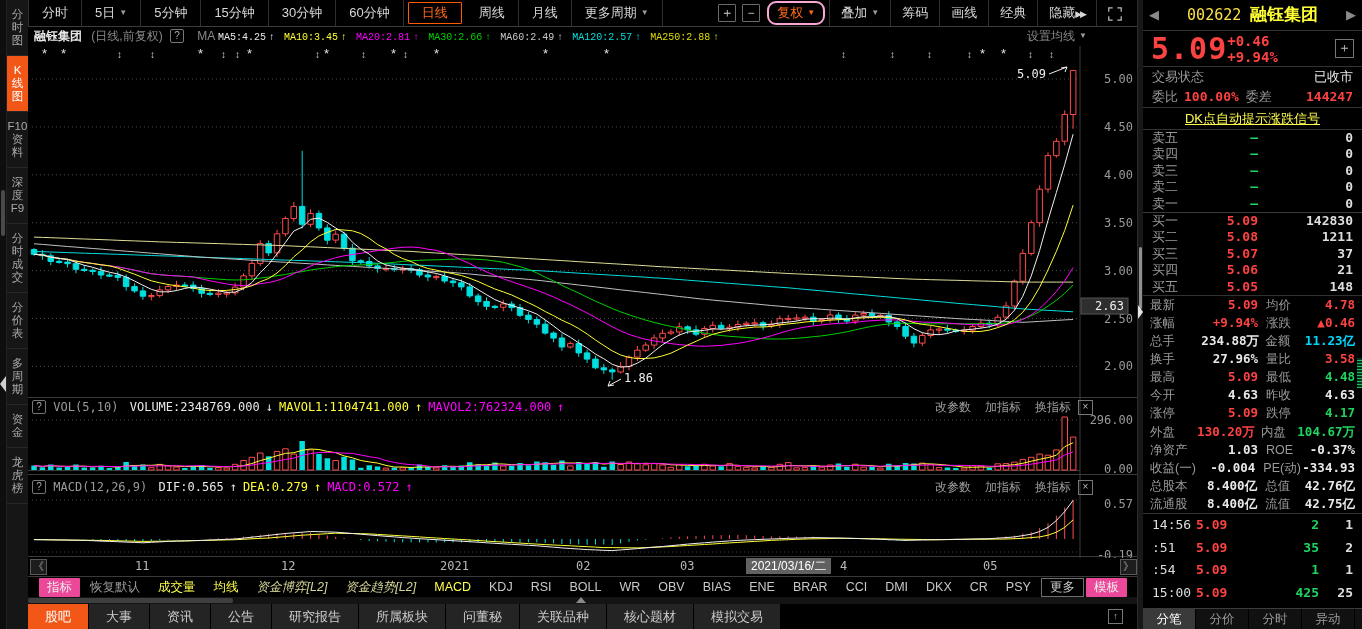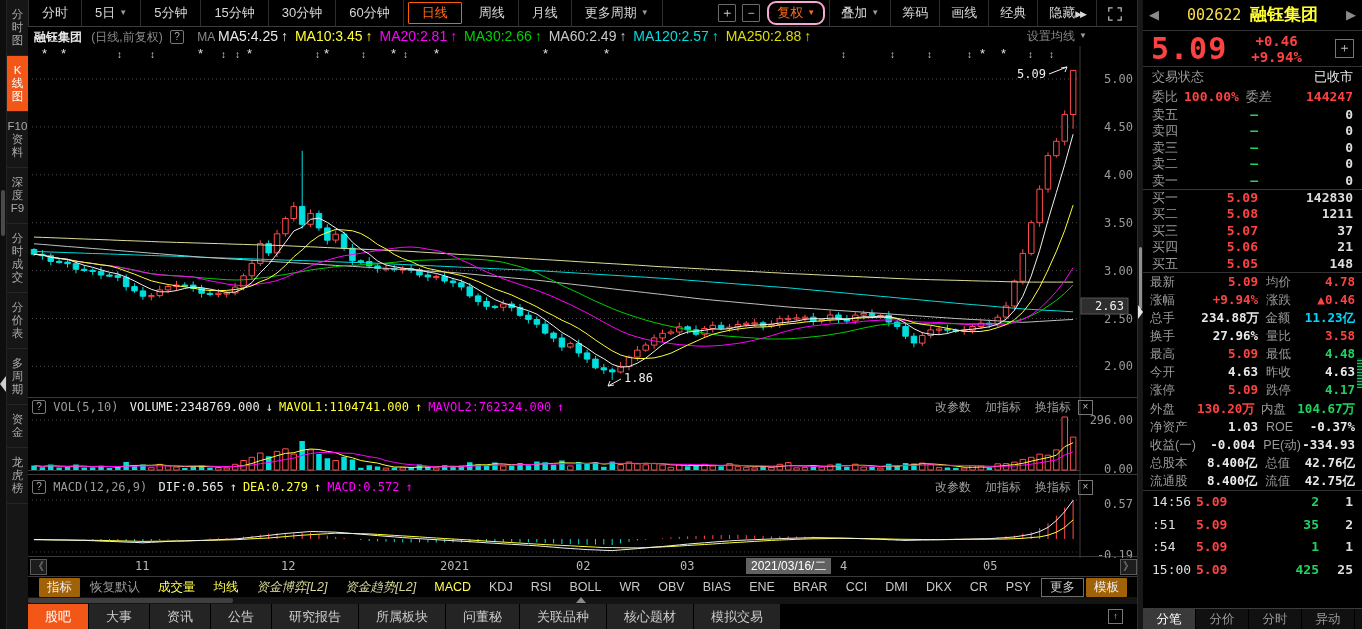--- a/index.html
+++ b/index.html
@@ -25,21 +25,21 @@
   .tbr-item{height:26px;line-height:26px;padding:0 11px;border-left:1px solid #2e2e2e;color:#d8d8d8;font-size:13px;cursor:pointer;white-space:nowrap;}
   .tbr-box{height:16px;line-height:15px;width:16px;margin:0 3px;padding:0;border:1px solid #6a6a6a;text-align:center;color:#ccc;border-radius:1px;}
   .tbr-orange{height:20px;line-height:20px;margin:0 4px;padding:0 8px;border:2px solid #f9a8d4;color:#ff6a1a;border-radius:9px;}
   .tbr-orange .caret{color:#ff6a1a;}
   .ff{font-size:9px;letter-spacing:-2px;color:#d8d8d8;}
   
   #chart-header{position:absolute;left:0;top:26px;width:1109px;height:20px;line-height:20px;font-size:12px;white-space:nowrap;}
   #chart-header .stock{color:#e8e8e8;font-weight:bold;margin-left:6px;}
   #chart-header .mode{color:#8a8a8a;margin-left:6px;}
   .helpbox{display:inline-block;width:12px;height:12px;line-height:12px;border:1px solid #777;color:#aaa;font-size:10px;text-align:center;border-radius:2px;margin:0 4px;vertical-align:1px;}
-  #ma-list span{margin-right:3px;font-family:Liberation Sans, sans-serif;font-size:14px;}
+  #ma-list span{margin-right:3px;font-family:Liberation Mono, monospace;font-size:10px;}
   #ma-settings{position:absolute;right:50px;top:0;color:#8a8a8a;}
   
   .mk{position:absolute;color:#e0e0e0;font-size:13px;line-height:10px;}
   .mk.a{font-size:10px;color:#d5d5d5;}
   
   .pane-header{position:absolute;left:0;width:1109px;height:16px;line-height:16px;font-size:12px;white-space:nowrap;}
   .pane-header .seg{margin-right:6px;font-family:"DejaVu Sans Mono",monospace;}
   .pane-header .title{color:#9a9a9a;font-family:"DejaVu Sans Mono",monospace;margin-right:8px;}
   .pane-links{position:absolute;right:66px;top:0;}
   .pane-links span{color:#9f9f9f;margin-left:14px;cursor:pointer;text-align:center;}
@@ -48,21 +48,21 @@
   #date-axis{position:absolute;left:0;top:558px;width:1109px;height:18px;font-size:12px;color:#b8b8b8;}
   .dax{position:absolute;top:1px;font-family:"DejaVu Sans Mono",monospace;}
   .dax-btn{position:absolute;top:1px;width:15px;height:14px;line-height:13px;text-align:center;border:1px solid #5a5a5a;background:#1d1d1d;color:#aaa;font-size:11px;cursor:pointer;}
   #dax-tip{position:absolute;top:0px;padding:0 5px;height:16px;line-height:16px;background:#616161;color:#fff;}
   
   #ind-bar{position:absolute;left:0;top:576px;width:1109px;height:21px;border-top:1px solid #3a3a3a;display:flex;align-items:center;padding-left:10px;box-sizing:border-box;}
   .ind{margin:0 1px;padding:0 8px;font-size:12.5px;color:#c8c8c8;cursor:pointer;white-space:nowrap;}
   .ind.muted{color:#9a9a9a;}
   .ind.active{color:#ffff4d;}
   .ind.khaki{color:#d6d69a;font-style:italic;}
-  .ind.button{background:#a16207;color:#eee;padding:1px 8px;border-radius:1px;}
+  .ind.button{background:#ec4899;color:#eee;padding:1px 8px;border-radius:1px;}
   .ind.more{border:1px solid #6e6e6e;padding:0 8px;color:#c8c8c8;}
   
   #hscroll{position:absolute;left:0;top:597px;width:1109px;height:7px;background:#141414;}
   #hthumb{position:absolute;left:0;top:1px;width:205px;height:5px;background:#3f3f3f;border-radius:2px;}
   #harrow{position:absolute;left:548px;top:0px;width:0;height:0;border-left:5px solid transparent;border-right:5px solid transparent;border-bottom:6px solid #8a8a8a;}
   
   #bottom-tabs{position:absolute;left:0;top:604px;width:1109px;height:25px;background:#000;display:flex;}
   .btab{height:25px;line-height:25px;padding:0 17px;background:#242424;border-right:1px solid #000;color:#ccc;font-size:13px;cursor:pointer;}
   .btab.active{background:#f25718;color:#fff;}
   #popup-ico{position:absolute;right:14px;top:609px;width:13px;height:13px;border:1px solid #777;color:#bbb;font-size:9px;line-height:12px;text-align:center;cursor:pointer;}
@@ -72,21 +72,21 @@
   #div-handle{position:absolute;left:0;top:305px;width:0;height:0;border-top:7px solid transparent;border-bottom:7px solid transparent;border-left:5px solid #e5e5e5;}
   
   #panel{position:absolute;left:1143px;top:0;width:219px;height:629px;background:#000;font-size:13px;}
   .p-sec{border-bottom:1px solid #323232;position:relative;}
   #p-head{height:30px;line-height:30px;text-align:center;}
   #p-code{color:#fde047;font-size:15px;font-family:"DejaVu Sans Mono",monospace;}
   #p-name{color:#ffff33;font-size:17px;font-weight:bold;margin-left:5px;}
   .p-arrow{position:absolute;top:0;color:#8a8a8a;font-size:13px;cursor:pointer;}
   #p-price-row{height:35px;display:flex;align-items:center;padding:0 8px;}
   #p-price{color:#fd4242;font-size:30px;font-weight:bold;font-family:"DejaVu Sans Mono",monospace;letter-spacing:1px;}
-  #p-chg{margin-left:24px;line-height:16px;font-weight:bold;color:#fd4242;font-size:14px;font-family:"DejaVu Sans Mono",monospace;text-align:center;}
+  #p-chg{margin-left:0;line-height:16px;font-weight:bold;color:#fd4242;font-size:14px;font-family:"DejaVu Sans Mono",monospace;}
   #p-plus{margin-left:auto;width:17px;height:17px;line-height:16px;text-align:center;border:1px solid #777;color:#bbb;cursor:pointer;}
   .p-row{height:20px;line-height:20px;padding:0 9px;display:flex;}
   .p-lab{color:#9a9a9a;}
   .p-val{color:#e8e8e8;margin-left:auto;}
   #p-dk{height:21px;line-height:21px;text-align:center;color:#ffff4d;text-decoration:underline;border-top:1px solid #323232;cursor:pointer;}
   
   .ob-row{height:16.4px;line-height:16.4px;padding:0 9px;display:flex;font-family:"DejaVu Sans Mono",monospace;}
   .ob-row .l{color:#9a9a9a;width:34px;font-family:"Liberation Sans","DejaVu Sans",sans-serif;}
   .ob-row .p{width:72px;text-align:right;font-weight:bold;}
   .ob-row .q{margin-left:auto;color:#dedede;font-weight:bold;}
@@ -341,20 +341,21 @@
     <div class="p-row">
       <span class="p-lab">交易状态</span>
       <span class="p-val">已收市</span>
     </div>
     <div class="p-row">
       <span class="p-lab">委比</span>
       <span class="v-red mono" style="margin-left:6px;font-weight:bold;">100.00%</span>
       <span class="p-lab" style="margin-left:7px;">委差</span>
       <span class="v-red mono" style="margin-left:auto;font-weight:bold;">144247</span>
     </div>
+    <div class="p-sec" id="p-dk">DK点自动提示涨跌信号</div>
     <div class="p-sec" id="p-book">
         <div class="ob-row">
           <span class="l">卖五</span>
           <span class="p" style="color:#1fd35f">—</span>
           <span class="q">0</span>
         </div>
         <div class="ob-row">
           <span class="l">卖四</span>
           <span class="p" style="color:#1fd35f">—</span>
           <span class="q">0</span>

